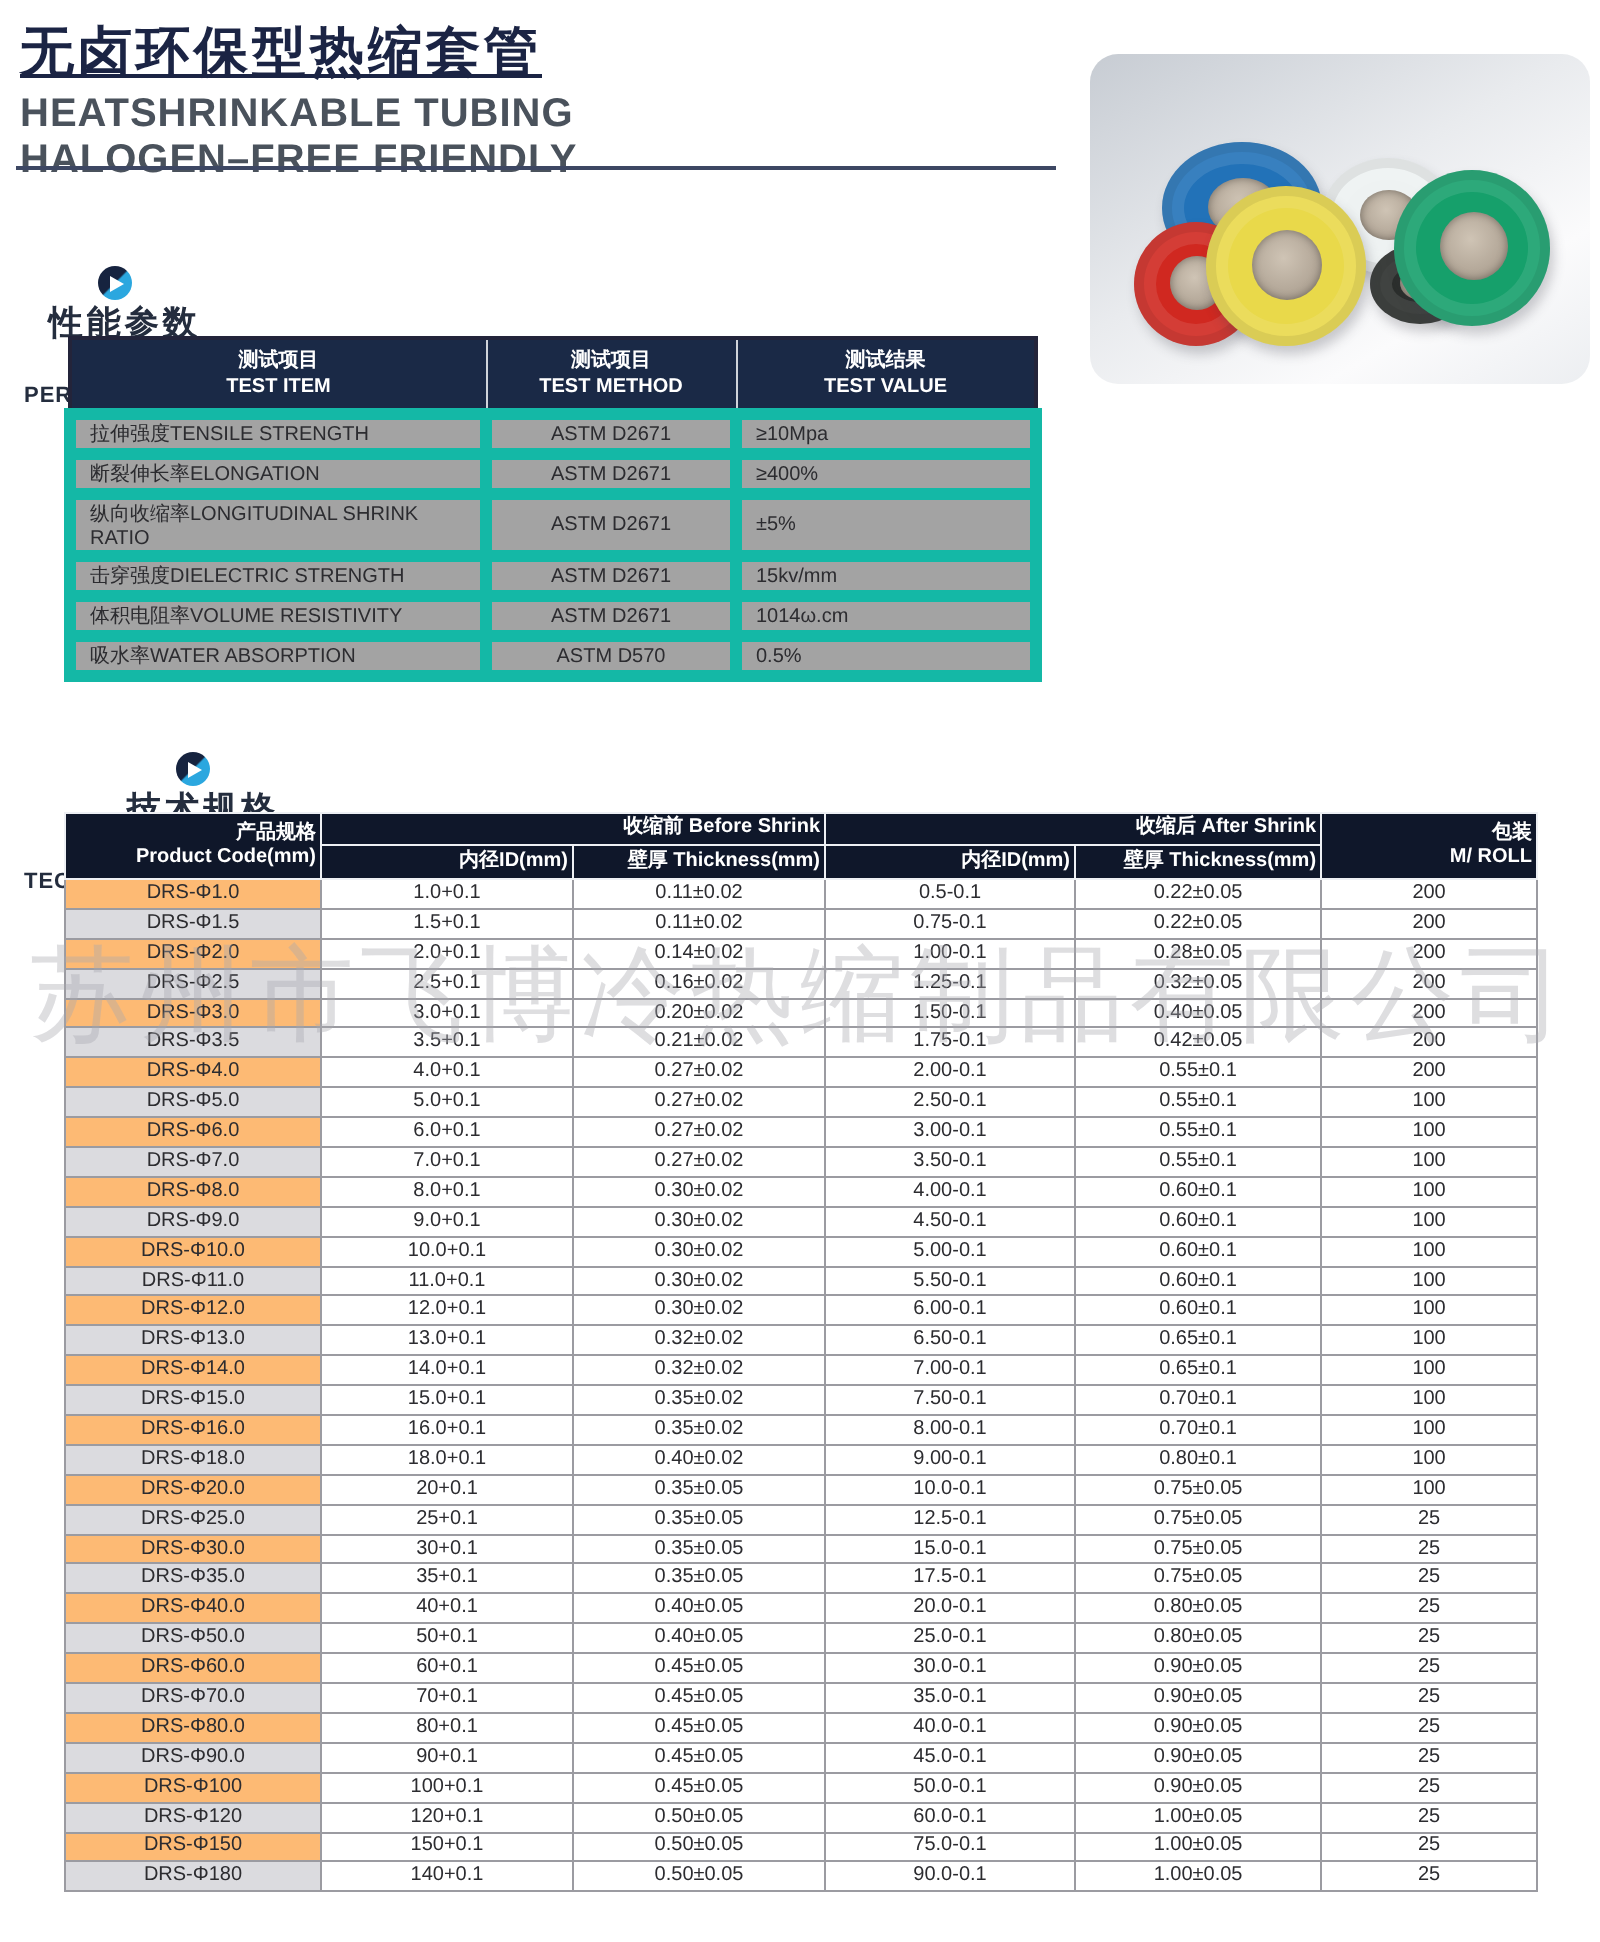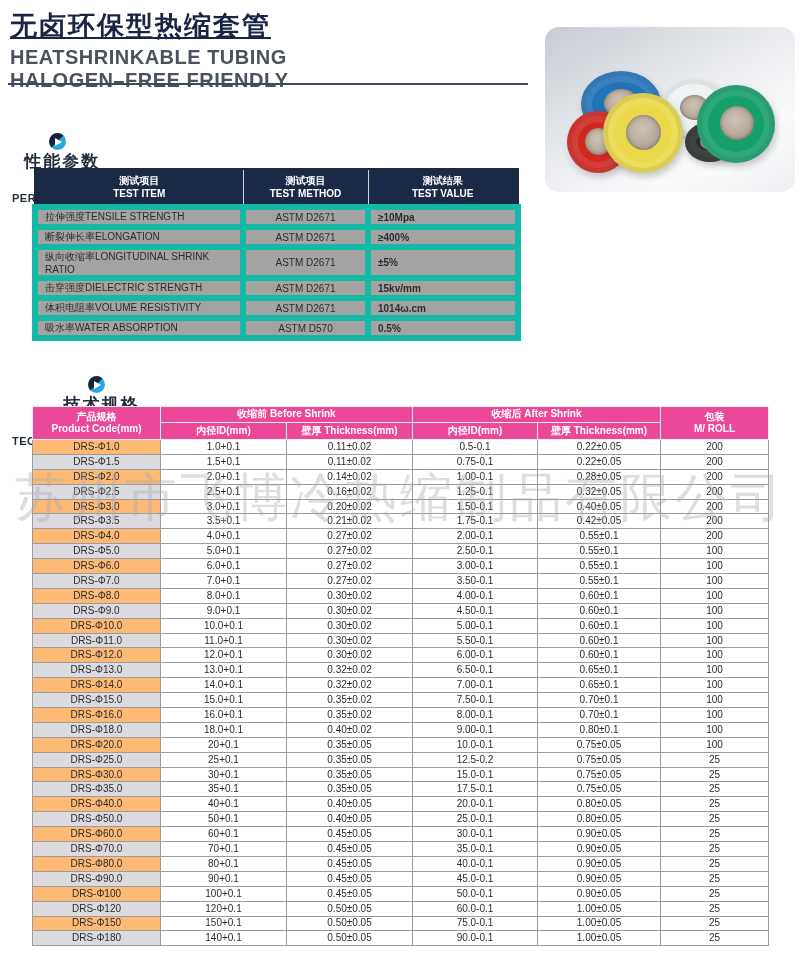--- a/index.html
+++ b/index.html
@@ -48,29 +48,29 @@
     background:#1a2946;color:#ffffff;font-size:10px;font-weight:bold;
     border:1px solid #cfd3da;padding:3px 2px;line-height:1.3;height:28px;
   }
   .perf-table td{
     border:6px solid #14b8a6;font-size:10px;height:17.6px;box-sizing:border-box;
     padding:0 7px;background:#a3a3a3;color:#2c2c30;
   }
   .perf-table{border:2px solid #23243a;}
   .perf-table td.c0{text-align:left;}
   .perf-table td.c1{text-align:center;}
-  .perf-table td.c2{text-align:left;font-weight:bold;}
+  .perf-table td.c2{text-align:left;}
   .th-cn{display:block;}
   .th-en{display:block;}
 
   
   .spec-table{position:absolute;left:32px;top:406px;width:736px;border:1px solid #8d8d94;}
   .spec-table th{
-    background:#ec4899;color:#ffffff;font-weight:bold;font-size:10px;
-    border:1px solid #eef0f4;padding:1px 2px;line-height:1.25;
+    background:#0f172a;color:#ffffff;font-weight:bold;font-size:10px;
+    border:1px solid #eef0f4;padding:1px 2px;line-height:1.25;text-align:right;
   }
   .spec-table thead tr.h1 th{height:13px;}
   .spec-table thead tr.h2 th{height:14px;}
   .spec-table td{
     border:1px solid #9b9ba1;font-size:10px;text-align:center;color:#2c2c30;
     height:14.9px;box-sizing:border-box;padding:0 3px;background:#ffffff;line-height:1;
   }
   .spec-table tbody tr td.c0{background:#fdba74;}
   .spec-table tbody tr:nth-child(even) td.c0{background:#dbdbdf;}
 
@@ -383,21 +383,21 @@
         <td class="c1">20+0.1</td>
         <td class="c2">0.35±0.05</td>
         <td class="c3">10.0-0.1</td>
         <td class="c4">0.75±0.05</td>
         <td class="c5">100</td>
       </tr>
       <tr>
         <td class="c0">DRS-Φ25.0</td>
         <td class="c1">25+0.1</td>
         <td class="c2">0.35±0.05</td>
-        <td class="c3">12.5-0.2</td>
+        <td class="c3">12.5-0.1</td>
         <td class="c4">0.75±0.05</td>
         <td class="c5">25</td>
       </tr>
       <tr>
         <td class="c0">DRS-Φ30.0</td>
         <td class="c1">30+0.1</td>
         <td class="c2">0.35±0.05</td>
         <td class="c3">15.0-0.1</td>
         <td class="c4">0.75±0.05</td>
         <td class="c5">25</td>

